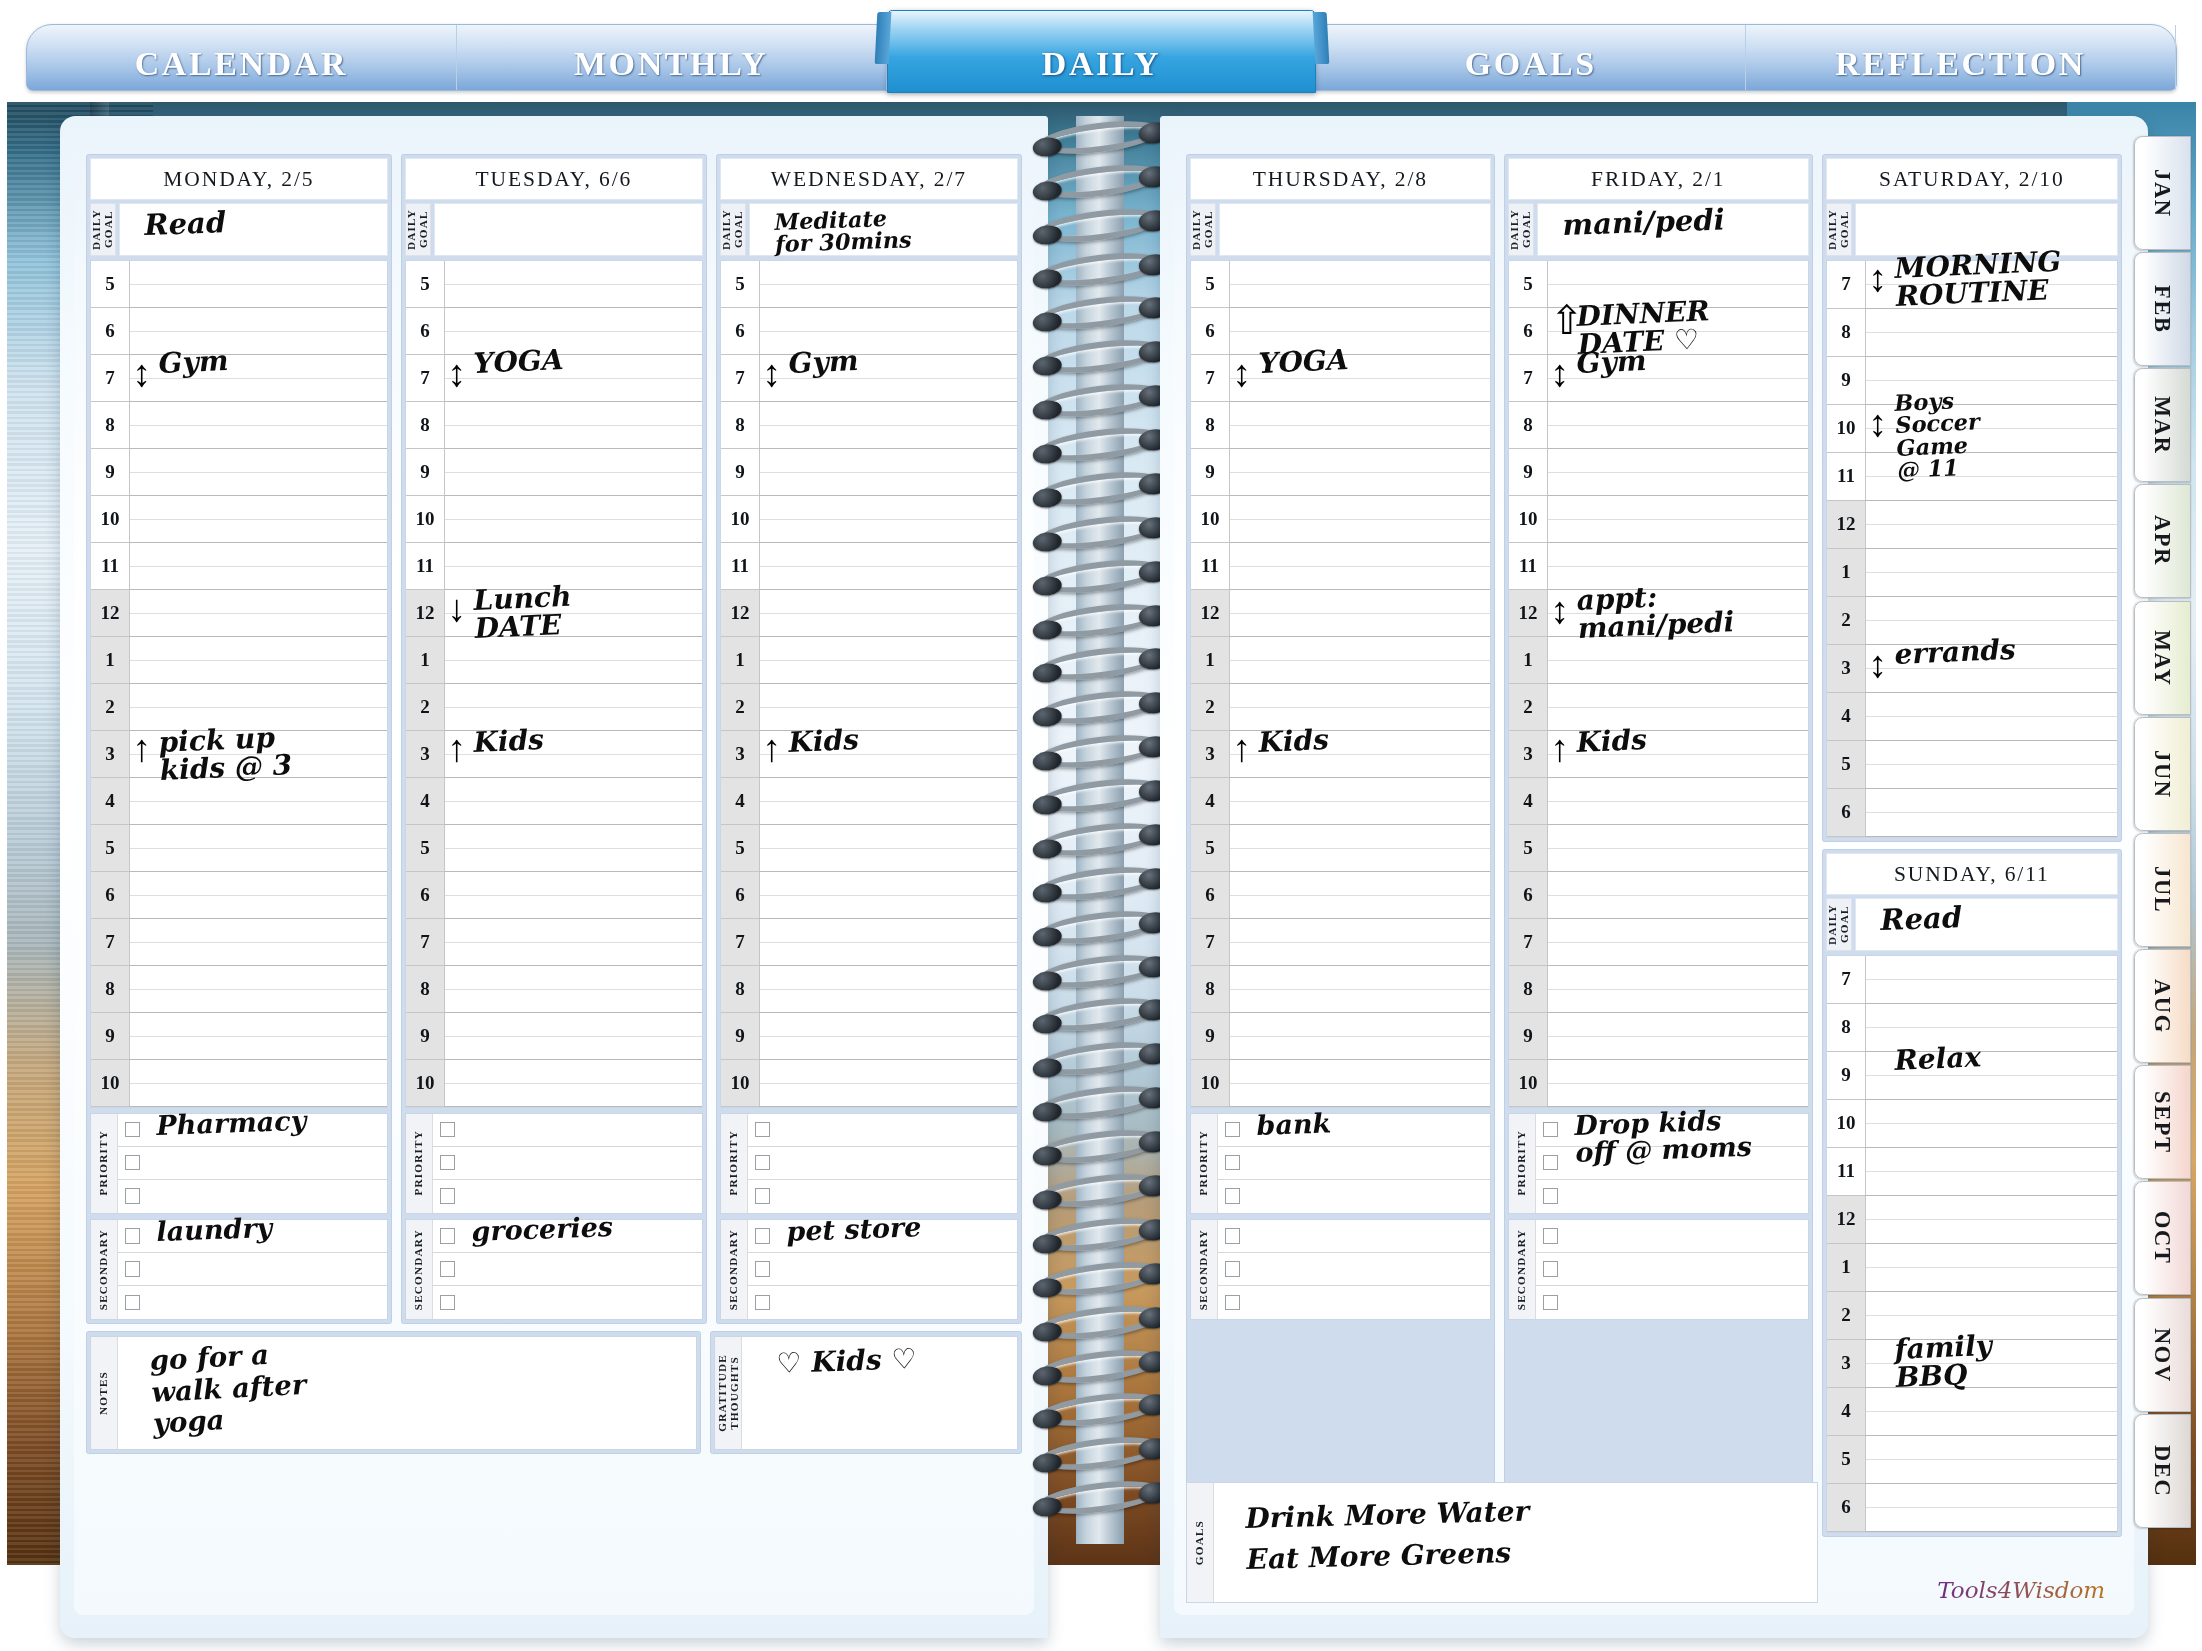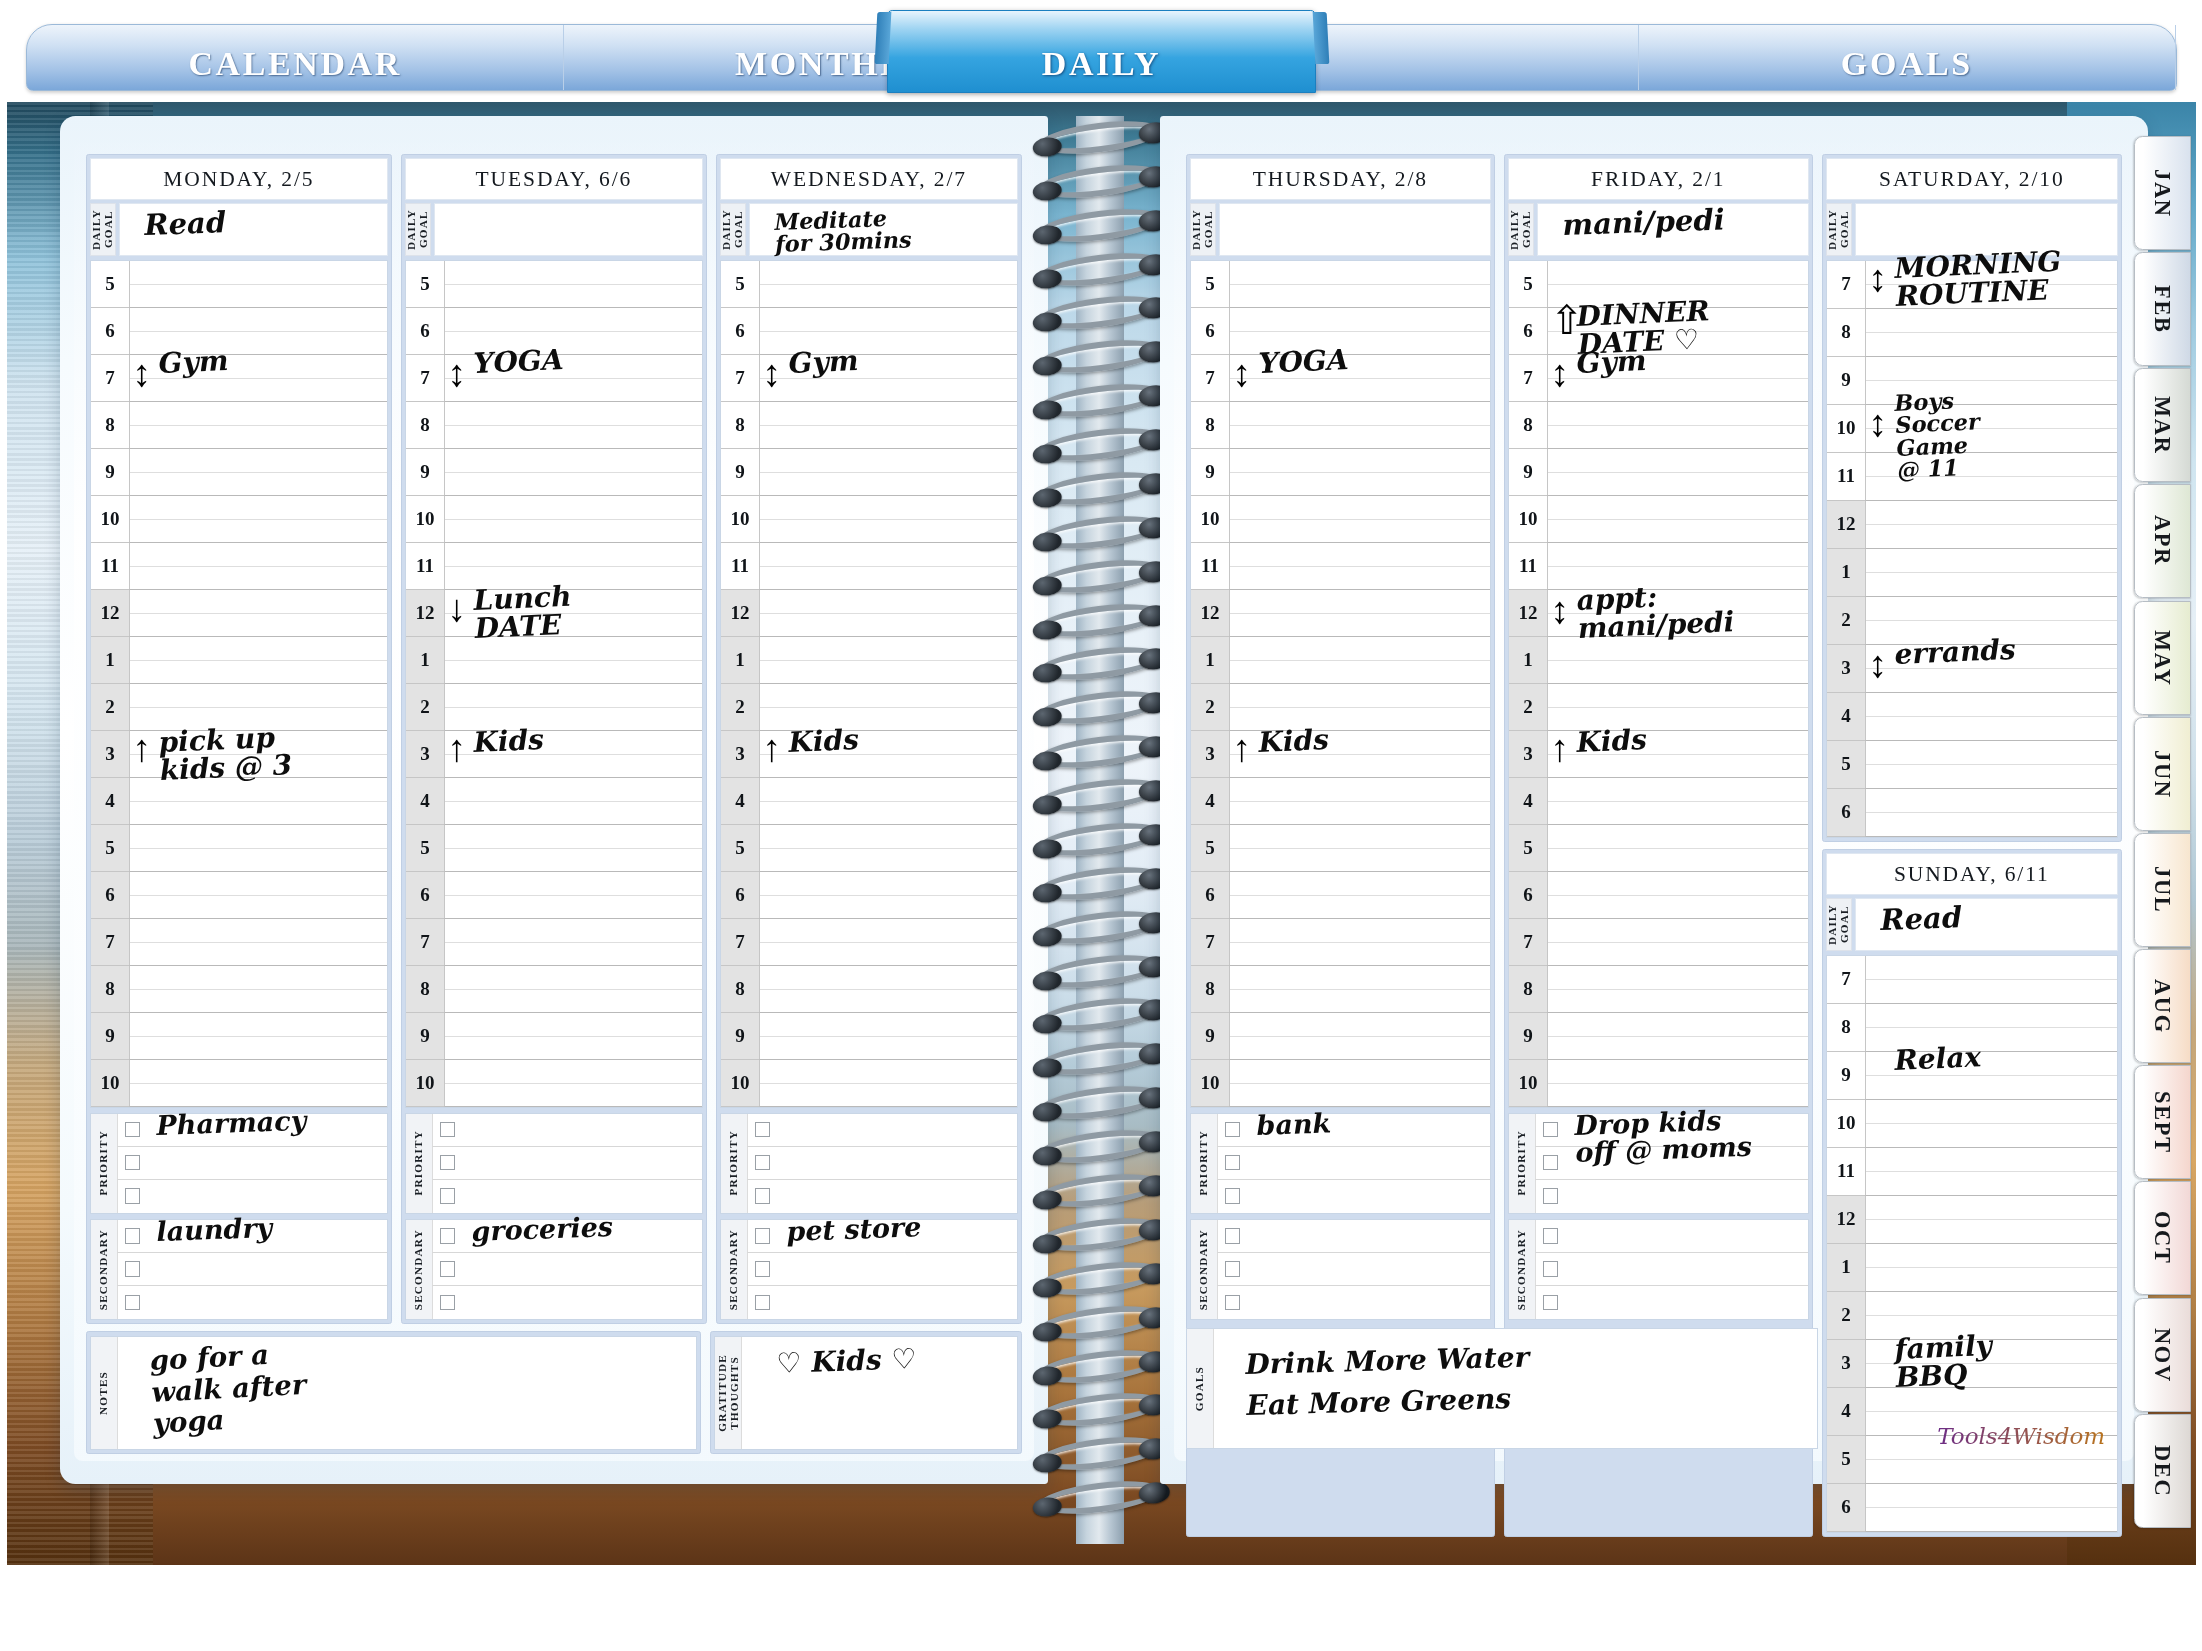--- a/index.html
+++ b/index.html
@@ -77,21 +77,21 @@
     position:absolute; right:0; top:0; width:129px; height:100%;
     background:
       linear-gradient(to bottom,
         #3a84a8 0px,#63a9c9 103px,#9fcbe0 224px,#cfe5f0 361px,
         #e5eff6 516px,#cfe0ea 671px,#b0c7d3 800px,
         #c4a77c 929px,#d8a764 1058px,#b07f45 1205px,
         #7f4d25 1342px,#55300f 1463px);
   }
 
   .page{
-    position:absolute; top:13.8px; height:1368px;
+    position:absolute; top:13.8px; height:1522px;
     background:linear-gradient(to bottom,#eaf4fb 0%,#f6fbfe 18%,#ffffff 45%,#f4fafd 80%,#e6f1f9 100%);
     border-radius:15.5px;
     box-shadow:0 5.2px 15.5px rgba(20,50,80,0.22);
   }
   .page-left{ left:53px; width:988px; border-radius:15.5px 3.4px 3.4px 15.5px;}
   .page-right{ left:1153px; width:988px; border-radius:3.4px 15.5px 15.5px 3.4px;}
 
   .page-sheet{
     position:absolute; left:13.8px; top:26px; right:13.8px; bottom:22.4px;
     background:linear-gradient(to bottom,rgba(236,245,252,0.55),rgba(255,255,255,0.9) 30%,rgba(246,251,254,0.8));
@@ -213,20 +213,21 @@
 </style>
 </head>
 <body>
 
 <div id="tabbar">
   <div class="tabstrip">
     <div class="tab">CALENDAR</div>
     <div class="tab">MONTHLY</div>
     <div class="tab"></div>
     <div class="tab">GOALS</div>
+    <div class="tab">REFLECTION</div>
     <div class="tab active">DAILY</div>
   </div>
 </div>
 
 <div id="book">
   <div class="photo"></div>
   <div class="photo-left"></div>
   <div class="photo-right"></div>
 
   <div class="page page-left">

